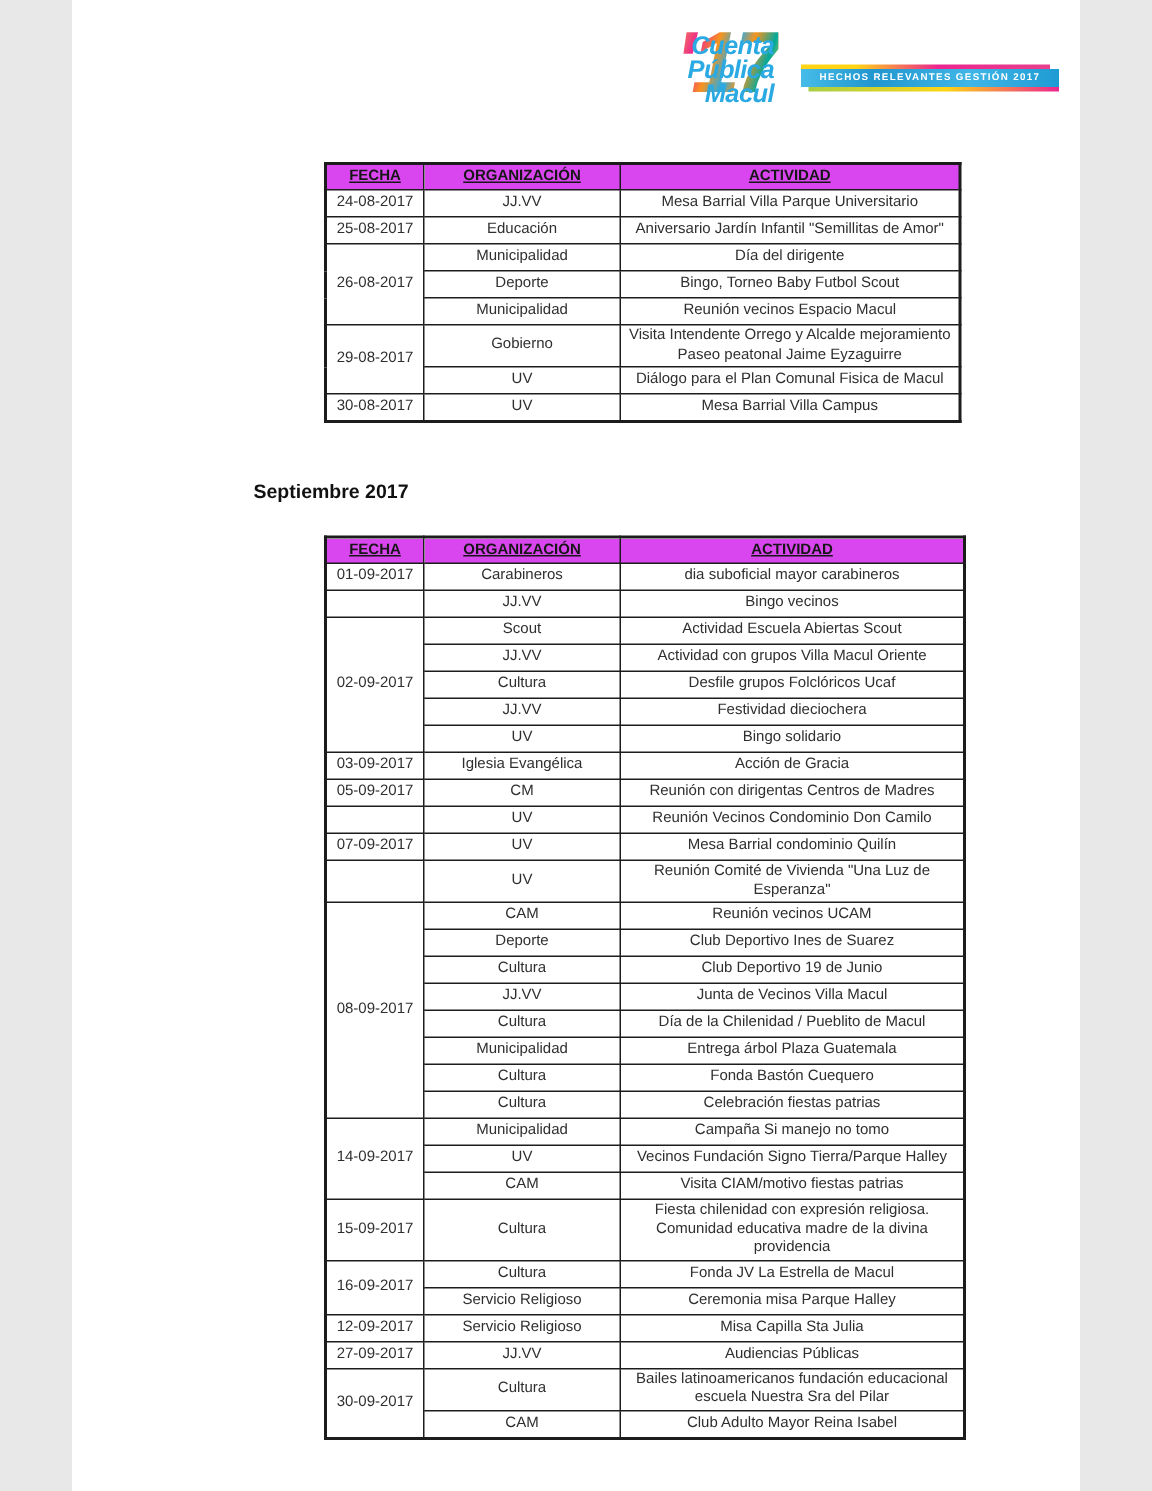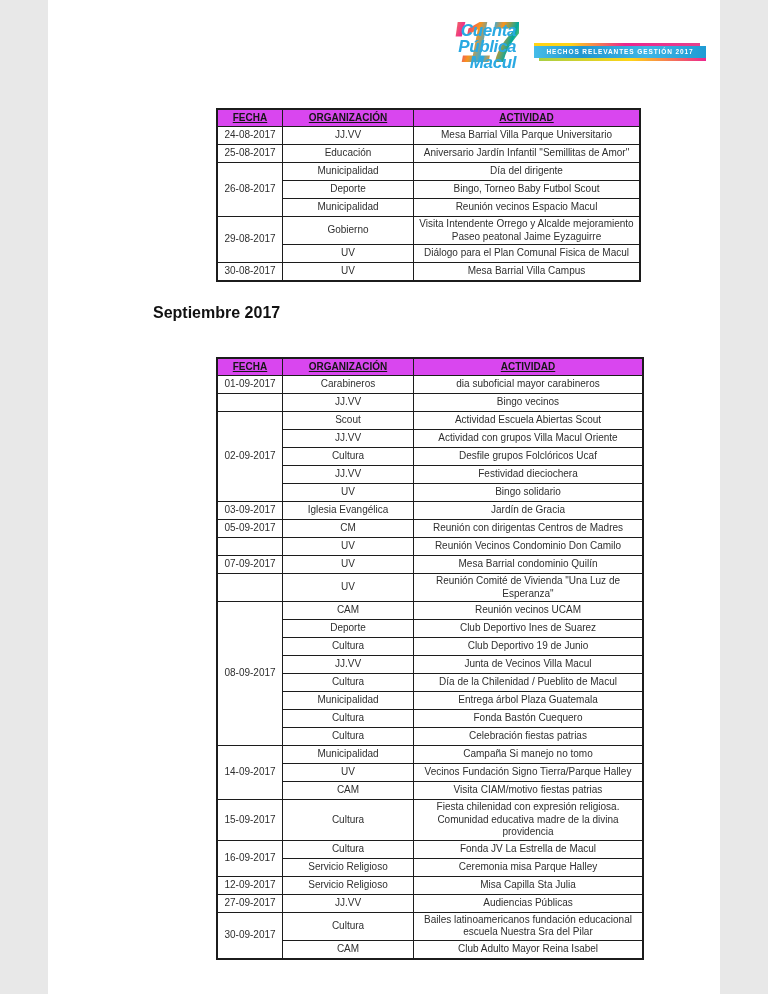--- a/index.html
+++ b/index.html
@@ -31,22 +31,22 @@
   .banner-strip.top    { background:linear-gradient(90deg,#ffd417 0%,#ffd417 22%,#ec268f 55%,#e8418c 100%); margin-right:6px; }
   .banner-strip.bottom { background:linear-gradient(90deg,#a8cf45 0%,#ffd417 55%,#ec268f 100%); margin-left:5px; }
   .banner-bar {
     height:12px; line-height:12px; text-align:center;
     background:linear-gradient(90deg,#45bce8 0%,#2196cf 28%,#3fb6e6 65%,#1f9bd4 100%);
     color:#ffffff; font-size:6.5px; font-weight:bold; letter-spacing:0.9px;
   }
 
   
   .section {
-    position:absolute; left:105px; top:304px; margin:0;
-    font-size:16px; font-weight:bold; color:#111111;
+    position:absolute; left:105px; top:304px; margin:16px;
+    font-size:13px; font-weight:bold; color:#111111;
   }
 
   
   table.acts {
     position:absolute; border-collapse:collapse; table-layout:fixed;
     background:#ffffff; font-size:10px; color:#2f2f2f;
     border:2px solid #1c1c1c;
   }
   .acts th, .acts td {
     border:1px solid #1c1c1c; text-align:center; vertical-align:middle;
@@ -172,21 +172,21 @@
           <td class="c-org">JJ.VV</td>
           <td class="c-act">Festividad dieciochera</td>
         </tr>
         <tr>
           <td class="c-org">UV</td>
           <td class="c-act">Bingo solidario</td>
         </tr>
         <tr>
           <td class="c-fecha" rowspan="1">03-09-2017</td>
           <td class="c-org">Iglesia Evangélica</td>
-          <td class="c-act">Jardín de Gracia</td>
+          <td class="c-act">Acción de Gracia</td>
         </tr>
         <tr>
           <td class="c-fecha" rowspan="1">05-09-2017</td>
           <td class="c-org">CM</td>
           <td class="c-act">Reunión con dirigentas Centros de Madres</td>
         </tr>
         <tr>
           <td class="c-fecha" rowspan="1"></td>
           <td class="c-org">UV</td>
           <td class="c-act">Reunión Vecinos Condominio Don Camilo</td>

